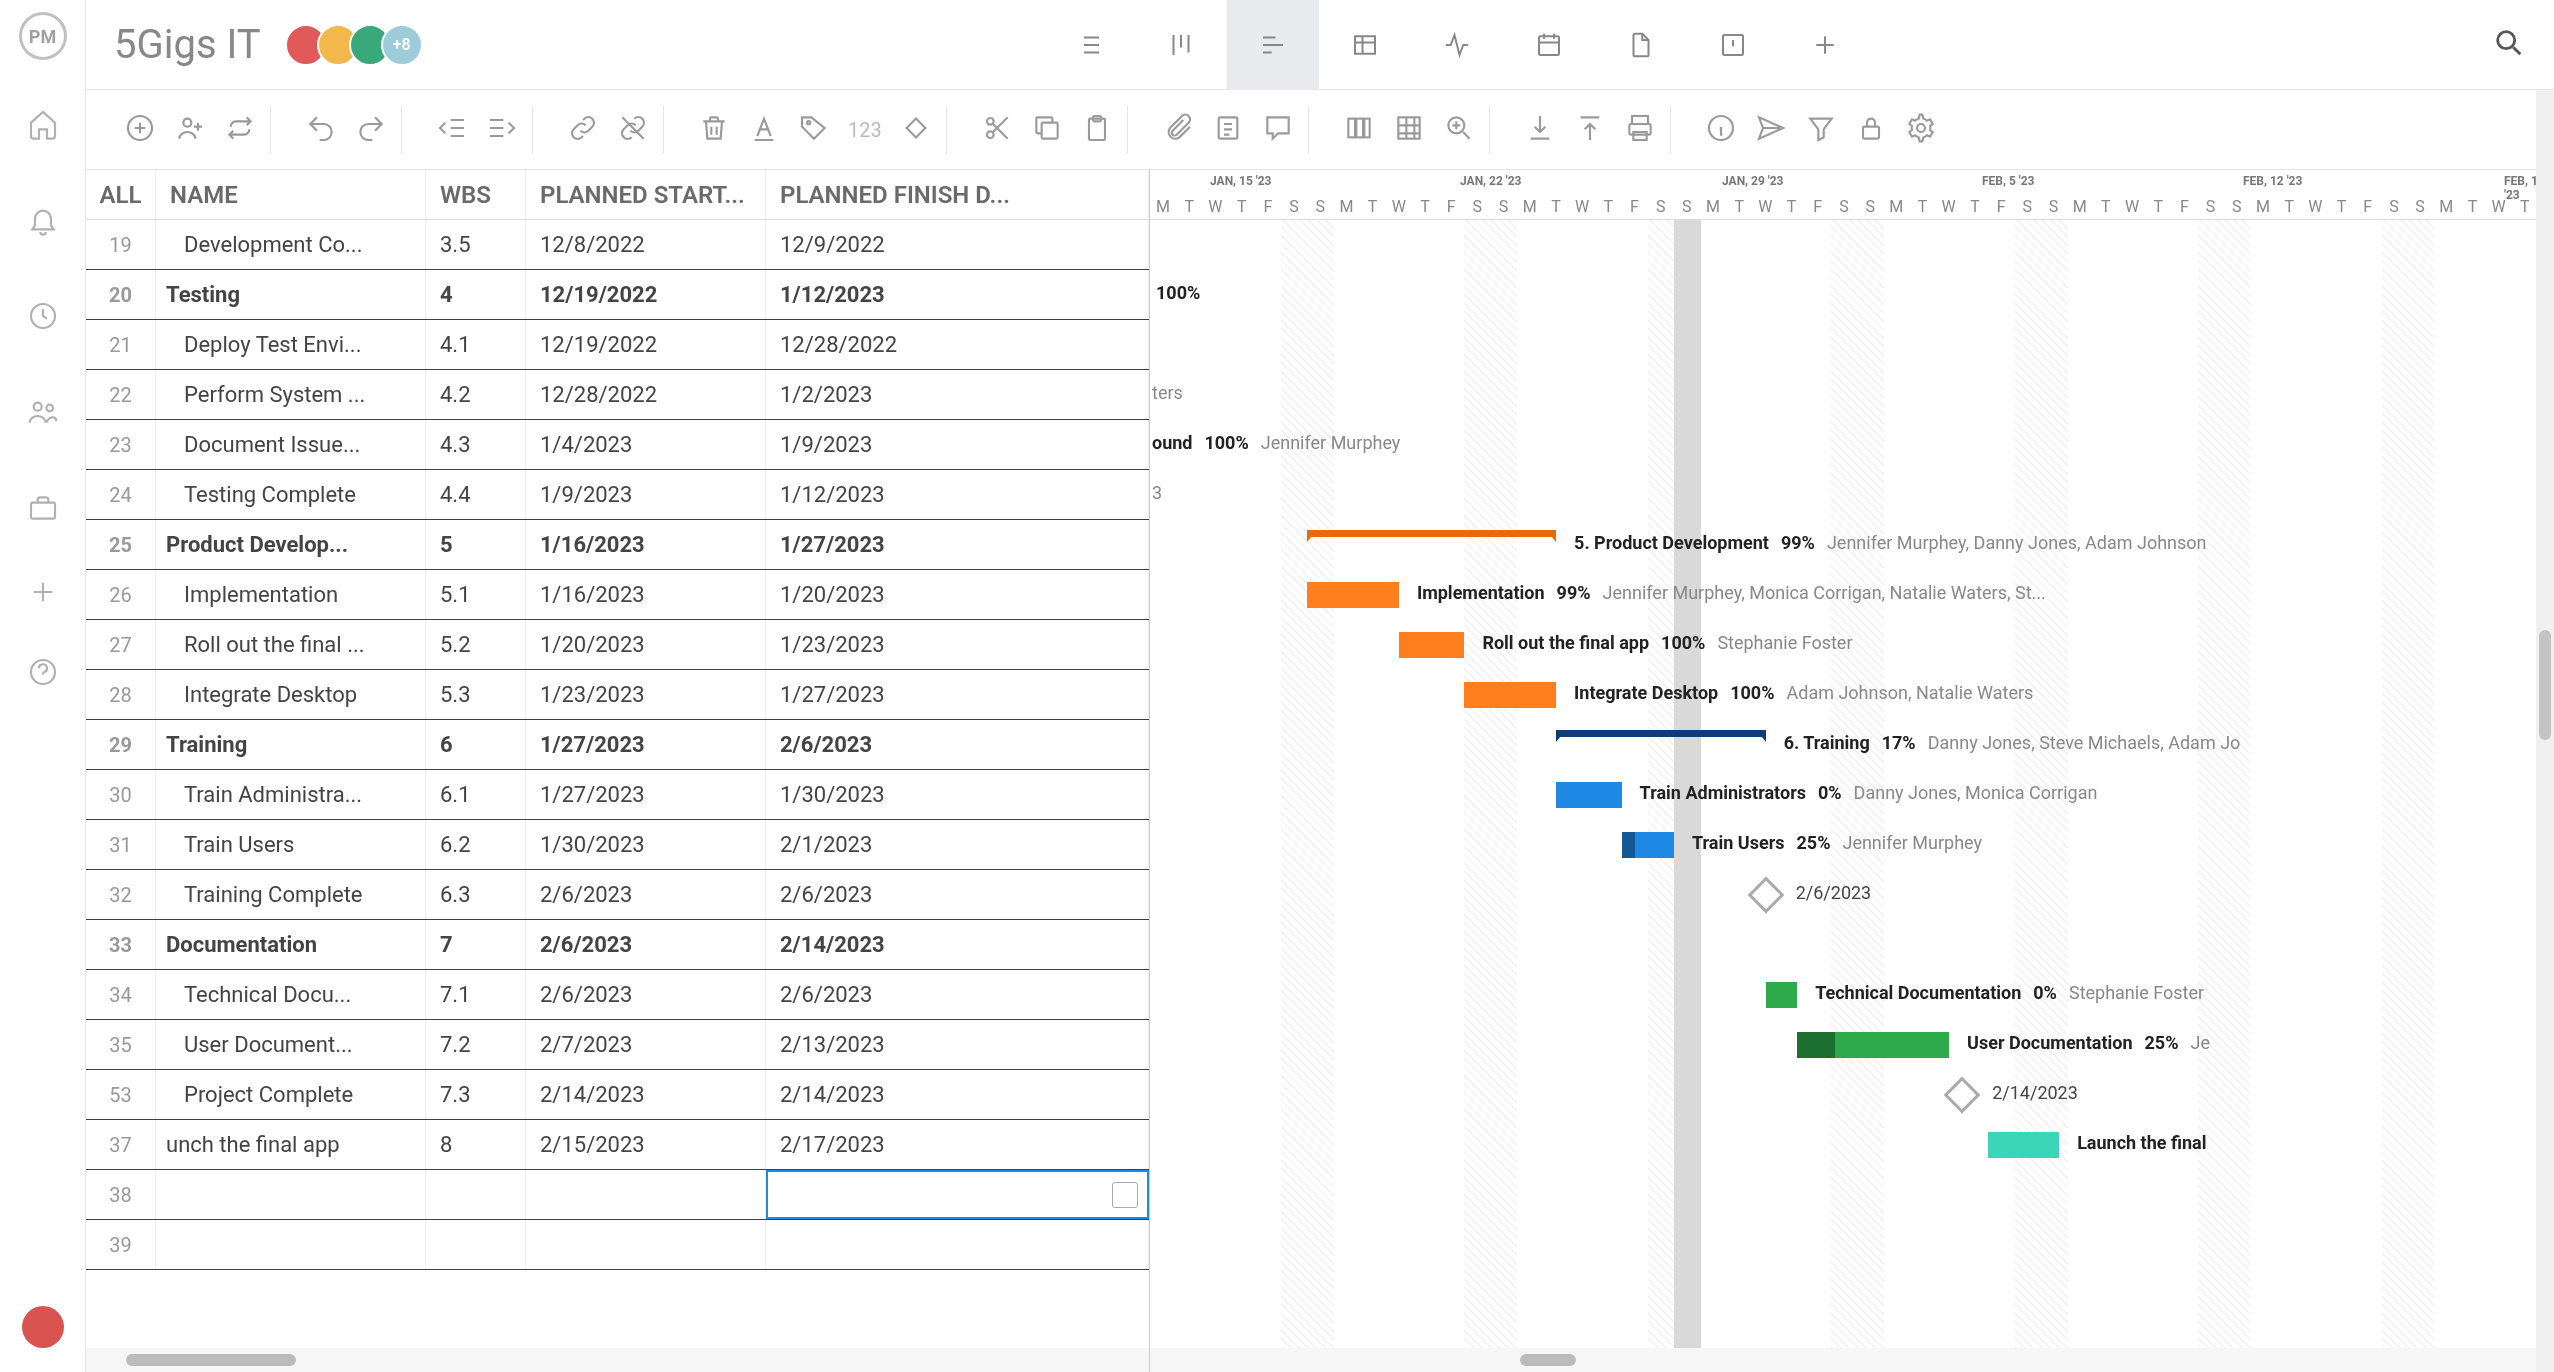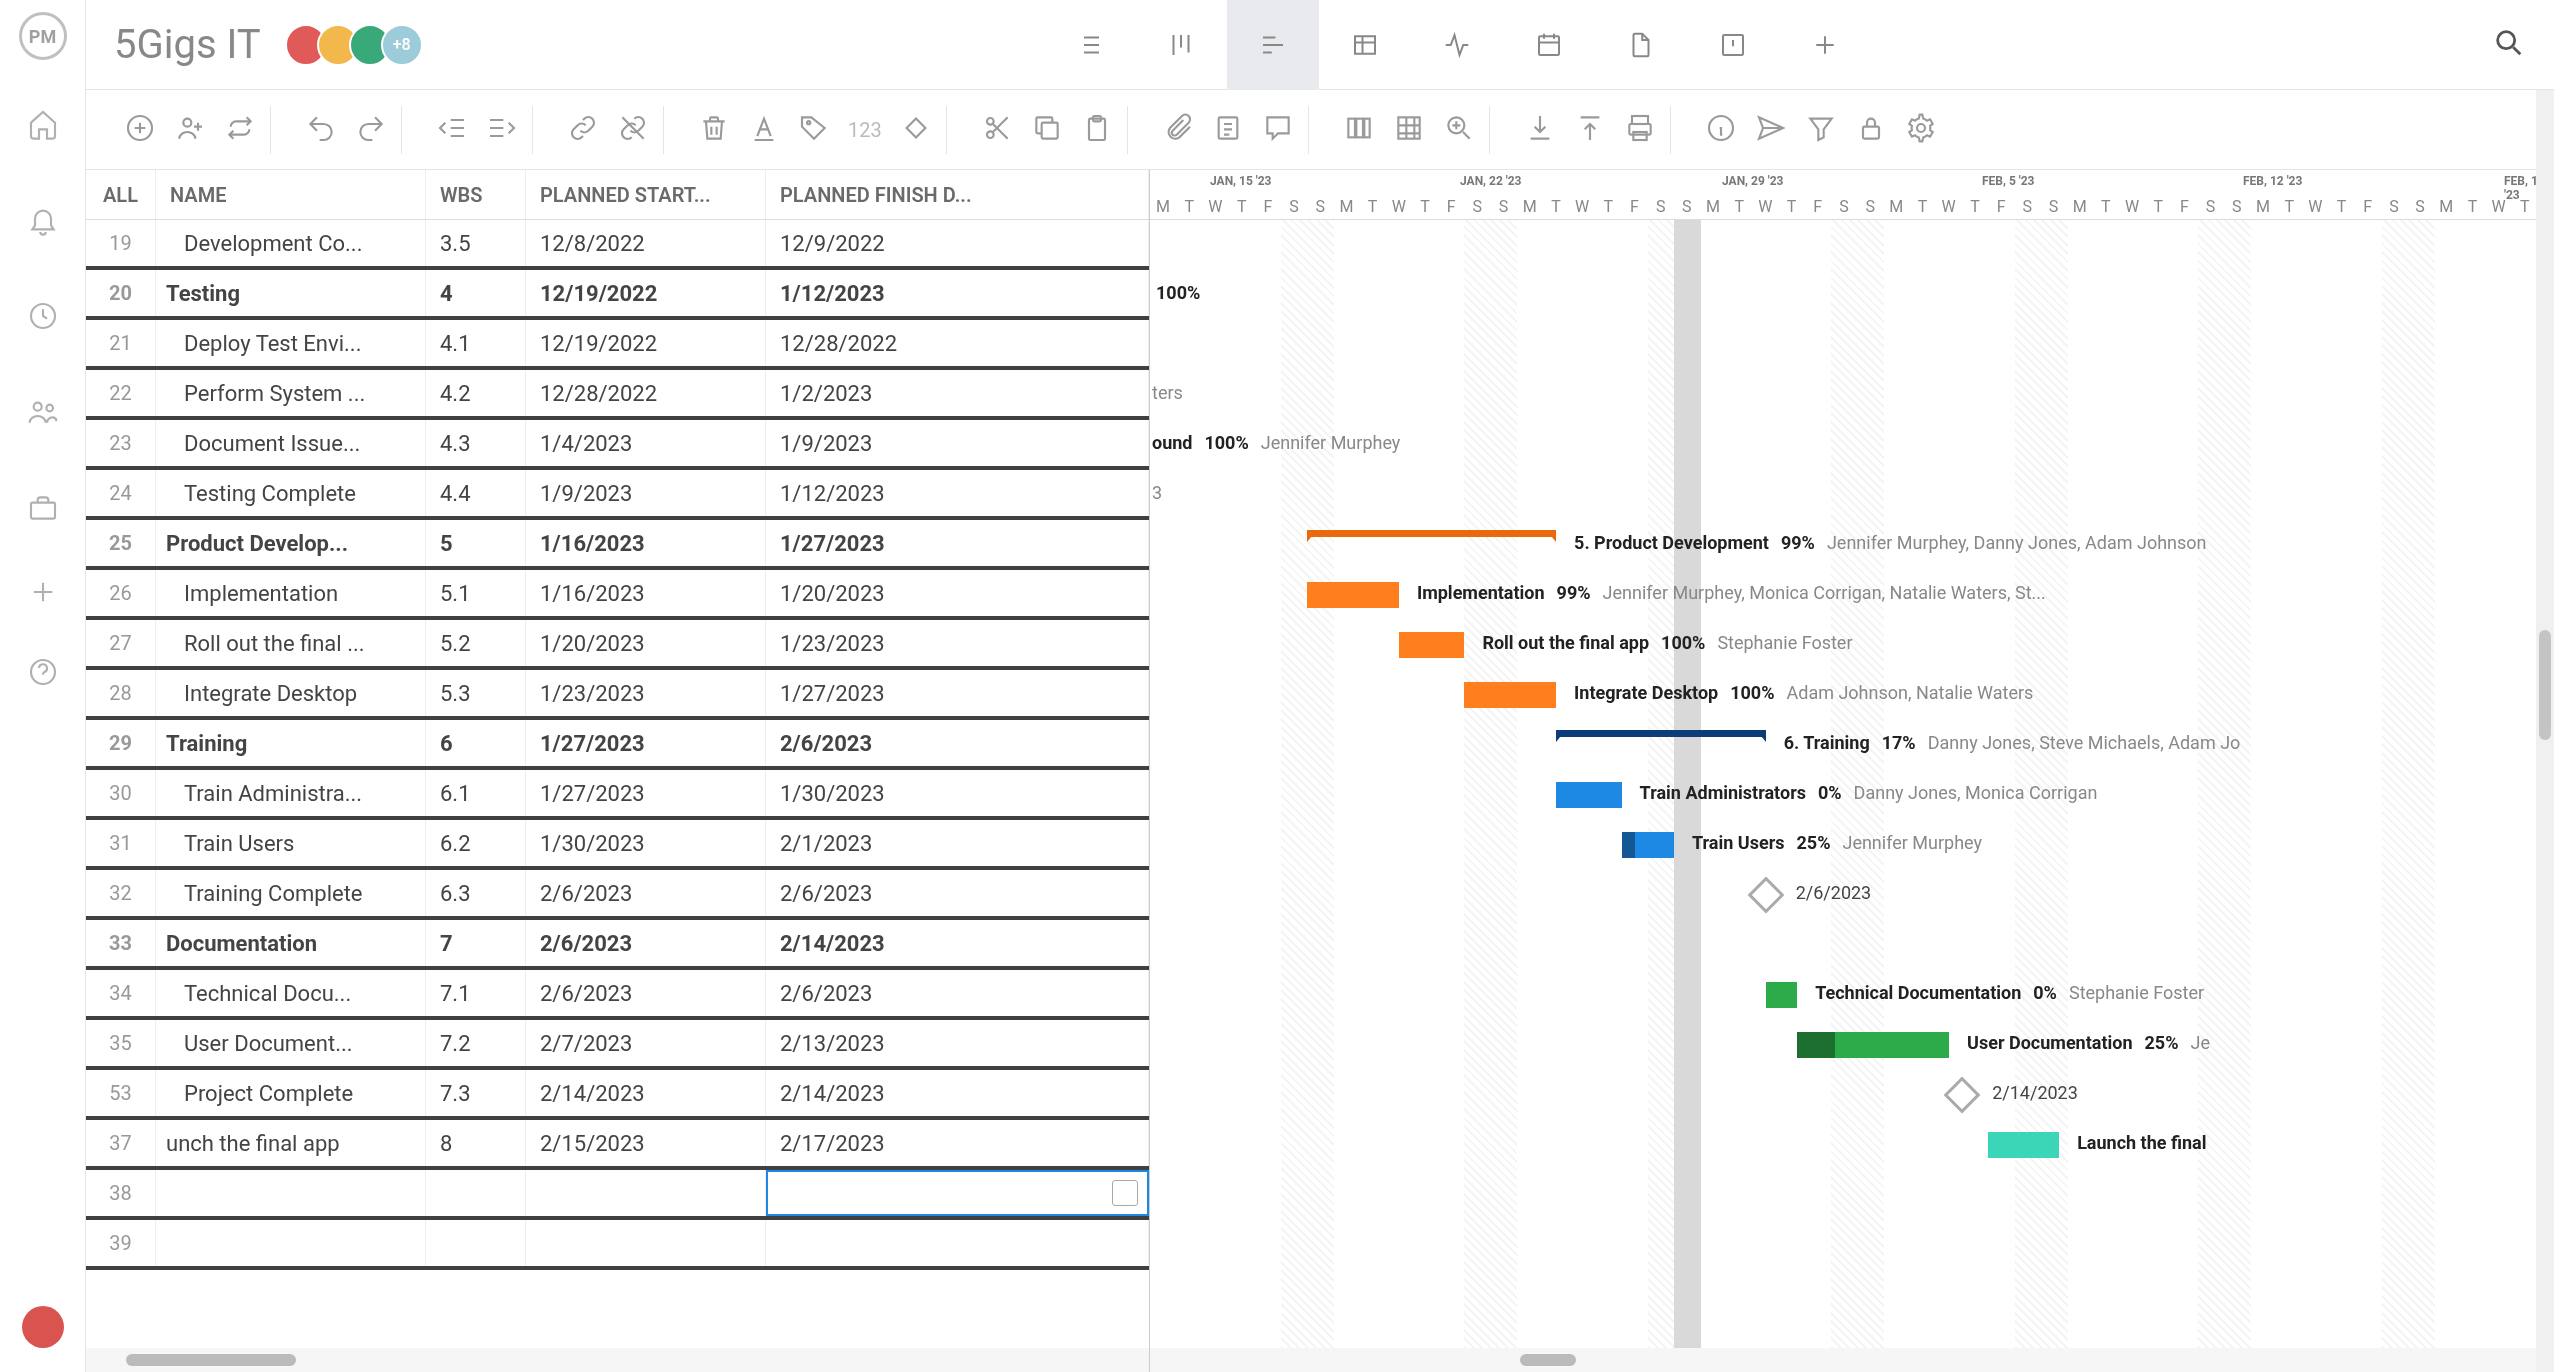--- a/index.html
+++ b/index.html
@@ -24,29 +24,29 @@
 .header .view-tabs svg { width: 30px; height: 30px; stroke: #888; fill: none; stroke-width: 1.6; }
 .header .search { margin-left: auto; }
 .header .search svg { width: 34px; height: 34px; stroke: #555; fill: none; stroke-width: 2; }
 .toolbar { height: 80px; border-bottom: 1px solid #e5e5e5; display: flex; align-items: center; padding: 0 24px; gap: 20px; }
 .toolbar .grp { display: flex; gap: 18px; align-items: center; padding: 0 14px; border-right: 1px solid #e5e5e5; height: 48px; }
 .toolbar .grp:last-child { border-right: none; }
 .toolbar svg { width: 32px; height: 32px; stroke: #9a9a9a; fill: none; stroke-width: 1.6; }
 .toolbar .num-label { color: #bbb; font-size: 20px; }
 .content { flex: 1; display: flex; overflow: hidden; }
 .grid-pane { width: 1064px; border-right: 1px solid #ccc; display: flex; flex-direction: column; overflow:hidden;}
-.grid-header { display: flex; height: 50px; border-bottom: 1px solid #ddd; font-size: 20px; font-weight: 600; color: #6a6a6a; }
+.grid-header { display: flex; height: 50px; border-bottom: 1px solid #ddd; font-size: 24px; font-weight: 600; color: #6a6a6a; }
 .grid-header .cell, .row .cell { padding: 0 14px; display: flex; align-items: center; border-right: 1px solid #eee; overflow: hidden; white-space: nowrap; text-overflow: ellipsis; }
 .col-all { width: 70px; justify-content:center; }
 .col-name { width: 270px; }
 .col-wbs { width: 100px; }
 .col-start { width: 240px; }
 .col-finish { flex: 1; }
 .rows { flex:1; overflow-y:auto; overflow-x:hidden; }
-.row { display: flex; height: 50px; border-bottom: 4px solid #404040; font-size: 22px; color: #444; }
+.row { display: flex; height: 50px; border-bottom: 1px solid #404040; font-size: 22px; color: #444; }
 .row .col-all { color: #999; font-size:20px; }
 .row.bold { font-weight: 700; }
 .row.active .col-finish { outline: 2px solid #1e88e5; outline-offset: -2px; position:relative; }
 .row.active .col-finish::after { content:""; position:absolute; right:10px; width:24px; height:24px; border:1.5px solid #aaa; border-radius:3px; }
 .col-name.indent1 { padding-left: 28px; }
 .col-name.indent0 { padding-left: 10px; }
 .scroll-x { height: 24px; background: #f6f6f6; position:relative; }
 .scroll-x .thumb { position:absolute; left:40px; width:170px; height:12px; top:6px; background:#bbb; border-radius:6px; }
 .gantt-pane { flex: 1; display: flex; flex-direction: column; background: #fff; overflow:hidden; position:relative;}
 .timeline-header { height: 50px; border-bottom: 1px solid #ddd; position:relative; }

